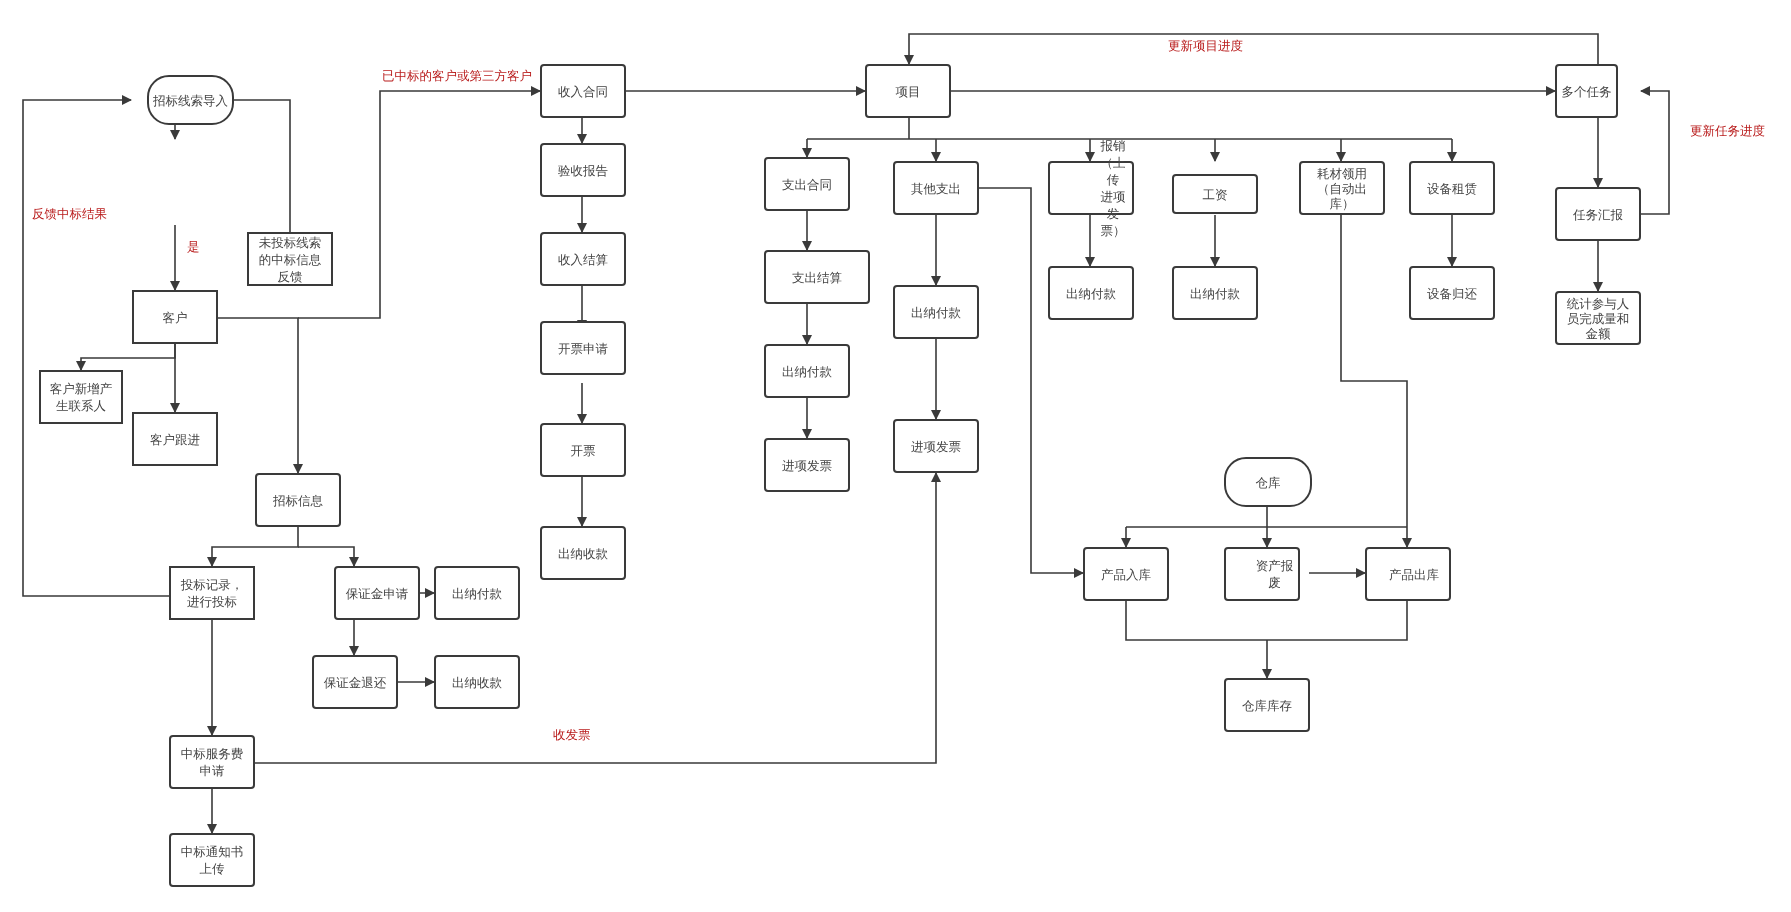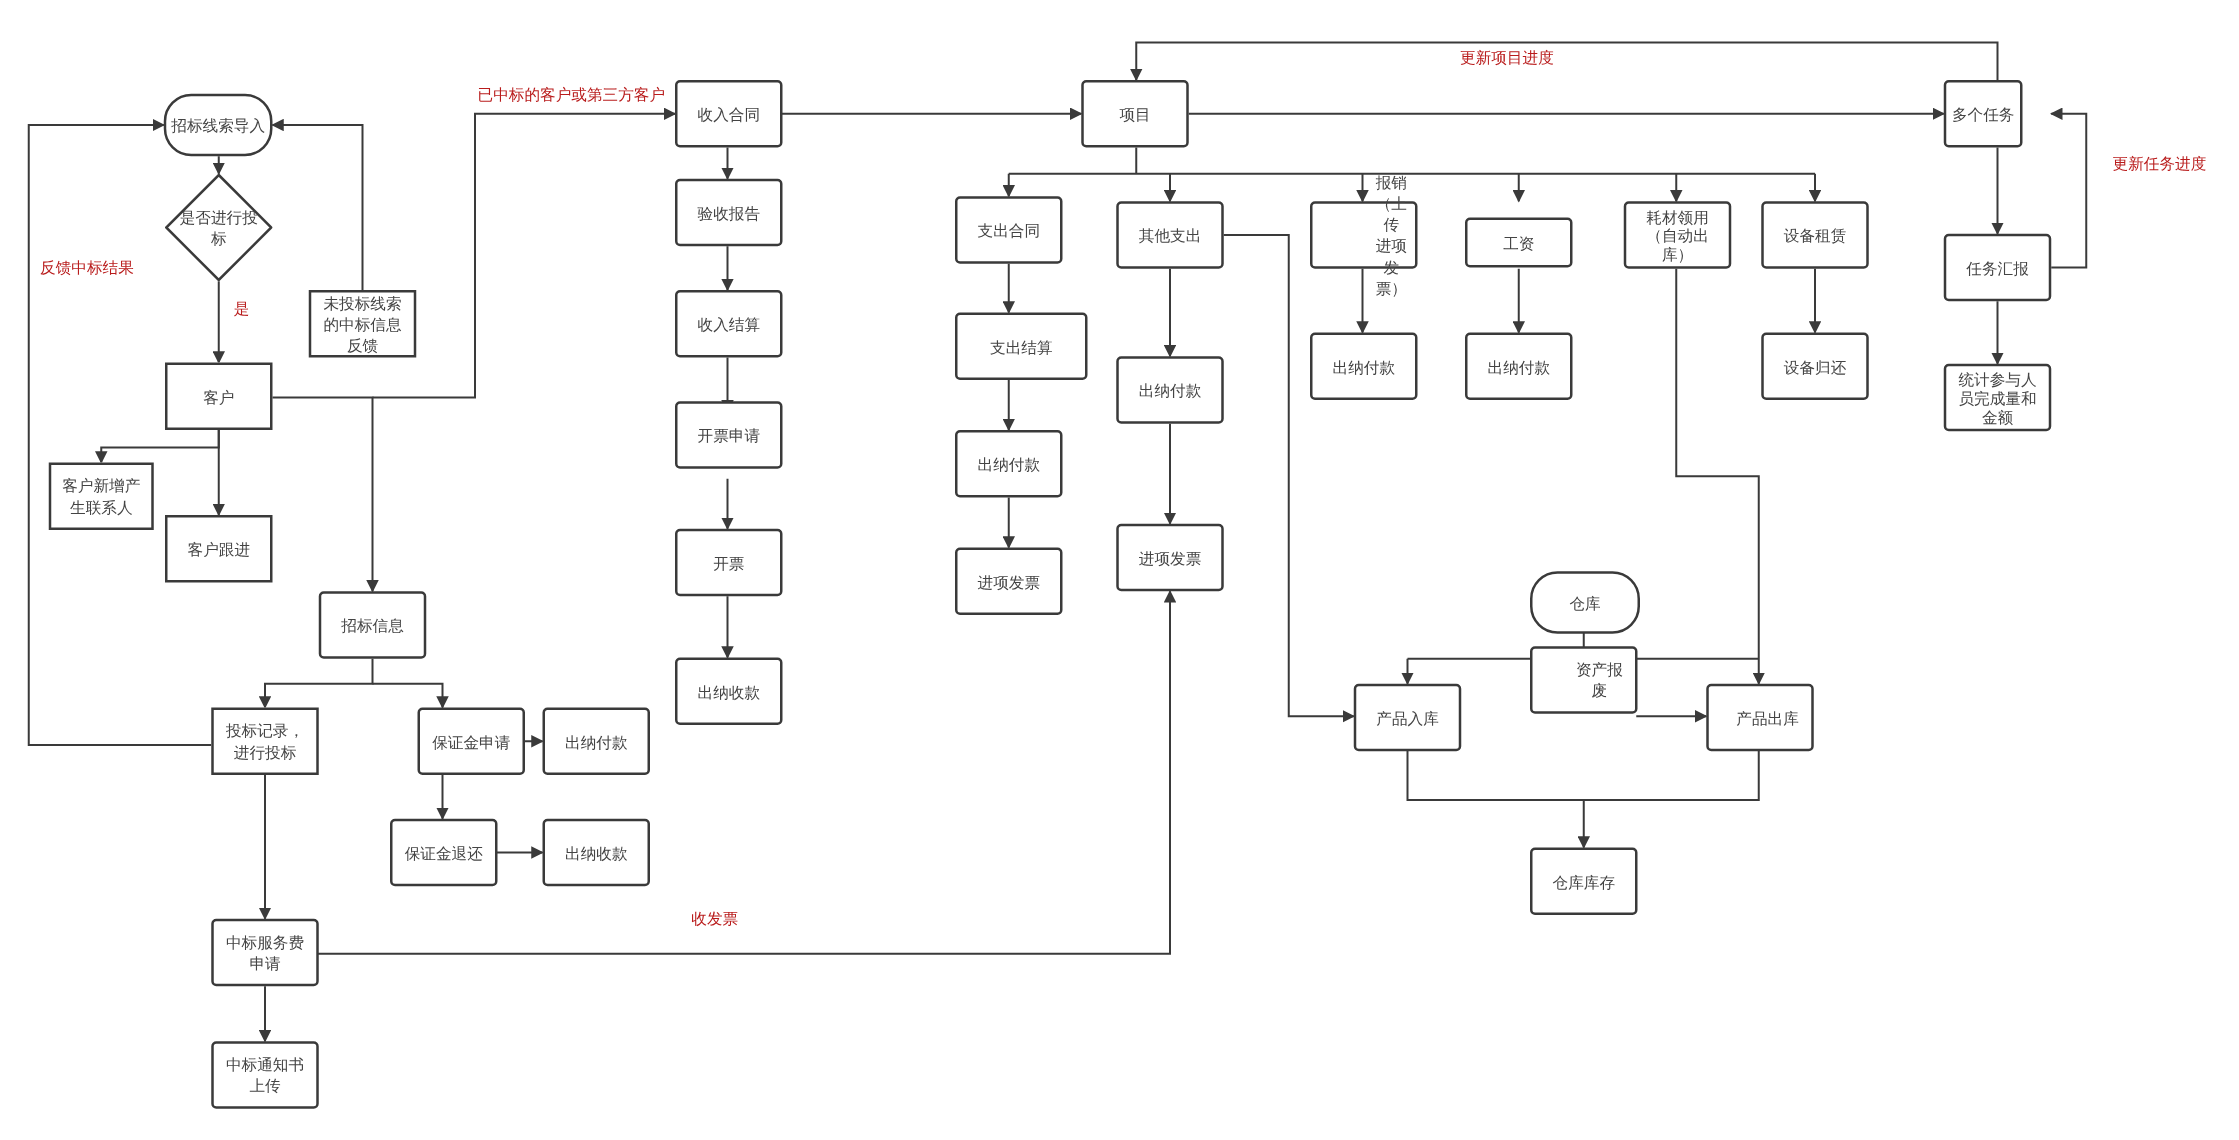--- a/index.html
+++ b/index.html
@@ -102,29 +102,22 @@
       <path d="M1598,241 L1598,291" marker-end="url(#arr)"></path>
 
       <path d="M1267,506 L1267,527 M1126,527 L1407,527"></path>
       <path d="M1126,527 L1126,547" marker-end="url(#arr)"></path>
       <path d="M1267,527 L1267,547" marker-end="url(#arr)"></path>
       <path d="M1309,573 L1365,573" marker-end="url(#arr)"></path>
       <path d="M1126,600 L1126,640 L1407,640 L1407,600 M1267,640 L1267,678" marker-end="url(#arr)"></path>
     </g>
   </svg>
 
-  <div class="node term" style="left:131px;top:75px;width:87px;height:50px;">招标线索导入</div>
+  <div class="node term" style="left:147px;top:75px;width:87px;height:50px;">招标线索导入</div>
 
-  <div class="diamond-wrap" style="left:132px;top:139px;width:86px;height:86px;">
-    <svg width="86" height="86">
-        <polygon points="43,1 85,43 43,85 1,43" fill="#ffffff" stroke="#3a3a3a" stroke-width="2"></polygon>
-      </svg>
-    <div class="diamond-label">是否进行投
-标</div>
-  </div>
 
   <div class="node rect" style="left:247px;top:232px;width:86px;height:54px;">未投标线索
 的中标信息
 反馈</div>
   <div class="node rect" style="left:132px;top:290px;width:86px;height:54px;">客户</div>
   <div class="node rect" style="left:39px;top:370px;width:84px;height:54px;">客户新增产
 生联系人</div>
   <div class="node rect" style="left:132px;top:412px;width:86px;height:54px;">客户跟进</div>
   <div class="node" style="left:255px;top:473px;width:86px;height:54px;">招标信息</div>
   <div class="node rect" style="left:169px;top:566px;width:86px;height:54px;">投标记录，
@@ -170,21 +163,21 @@
   <div class="node" style="left:1409px;top:266px;width:86px;height:54px;">设备归还</div>
 
   <div class="node" style="left:1555px;top:64px;width:63px;height:54px;">多个任务</div>
   <div class="node" style="left:1555px;top:187px;width:86px;height:54px;">任务汇报</div>
   <div class="node" style="left:1555px;top:291px;width:86px;height:54px;line-height:15px;">统计参与人
 员完成量和
 金额</div>
 
   <div class="node term" style="left:1224px;top:457px;width:88px;height:50px;">仓库</div>
   <div class="node" style="left:1083px;top:547px;width:86px;height:54px;">产品入库</div>
-  <div class="node" style="left:1224px;top:517px;width:86px;height:54px;padding-left:29px;">资产报废</div>
+  <div class="node" style="left:1224px;top:547px;width:76px;height:54px;padding-left:29px;">资产报废</div>
   <div class="node" style="left:1365px;top:547px;width:86px;height:54px;padding-left:16px;">产品出库</div>
   <div class="node" style="left:1224px;top:678px;width:86px;height:54px;">仓库库存</div>
 
   <div class="edge-label" style="left:187px;top:239px;">是</div>
   <div class="edge-label" style="left:32px;top:206px;">反馈中标结果</div>
   <div class="edge-label" style="left:382px;top:68px;">已中标的客户或第三方客户</div>
   <div class="edge-label" style="left:1168px;top:38px;">更新项目进度</div>
   <div class="edge-label" style="left:1690px;top:123px;">更新任务进度</div>
   <div class="edge-label" style="left:553px;top:727px;">收发票</div>
 </div>

